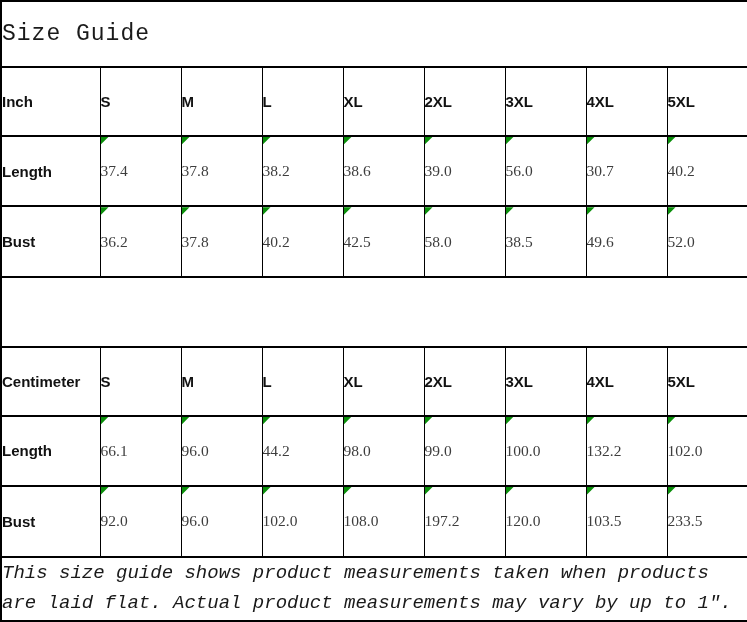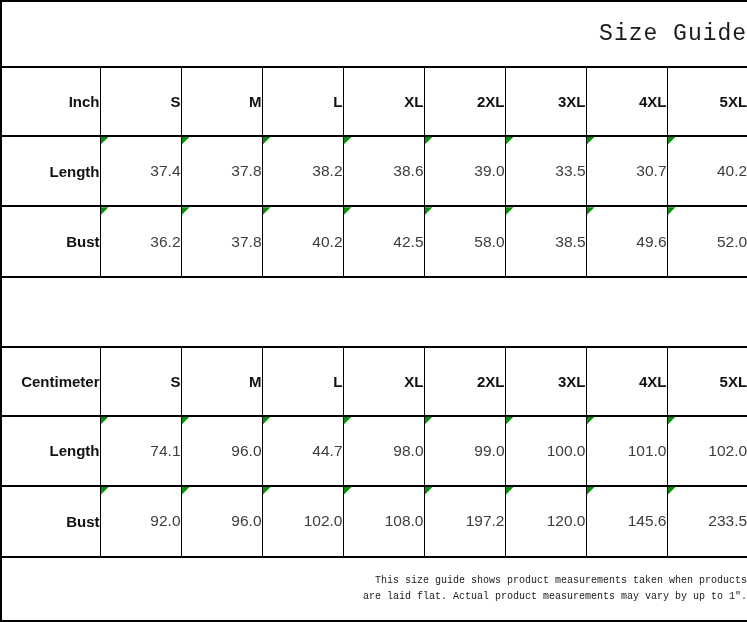--- a/index.html
+++ b/index.html
@@ -14,57 +14,58 @@
     table-layout: fixed;
     width: 747px;
     height: 622px;
     background: #ffffff;
     border: 2px solid #000;
   }
   td {
     border: 1px solid #000;
     border-top-width: 2px;
     border-bottom-width: 2px;
-    text-align: right;
+    text-align: left;
     vertical-align: middle;
     padding: 0;
     overflow: hidden;
   }
   .title-cell {
     font-family: "Liberation Mono", "DejaVu Sans Mono", monospace;
     font-size: 23px;
     letter-spacing: 1px;
     color: #1a1a1a;
   }
   .unit-label, .size-col-header, .row-label {
     font-family: "Liberation Sans", "DejaVu Sans", sans-serif;
     font-weight: bold;
     font-size: 15px;
     color: #121212;
   }
   .value-cell {
-    font-family: Liberation Sans, sans-serif;
+    font-family: Liberation Serif, serif;
     font-size: 15.5px;
     color: #3d3d3d;
     position: relative;
   }
   .marker {
     position: absolute;
     top: 0;
     left: 0;
     width: 8px;
     height: 8px;
     background: var(--marker-green, #0a8f0a);
     clip-path: polygon(0 0, 100% 0, 0 100%);
   }
   .footer-cell {
     font-family: "Liberation Mono", "DejaVu Sans Mono", monospace;
-    font-size: 10px;
+    font-size: 19px;
     color: #1a1a1a;
     line-height: 1.55;
+    font-style: italic;
   }
 </style>
 </head>
 <body>
 
 <div class="page">
 <table class="size-guide">
   <colgroup>
     <col style="width:99px">
     <col style="width:81px">
@@ -94,21 +95,21 @@
     <td class="size-col-header">5XL</td>
   </tr>
 
   <tr style="height:70px">
     <td class="row-label">Length</td>
     <td class="value-cell"><span class="marker"></span><span>37.4</span></td>
     <td class="value-cell"><span class="marker"></span><span>37.8</span></td>
     <td class="value-cell"><span class="marker"></span><span>38.2</span></td>
     <td class="value-cell"><span class="marker"></span><span>38.6</span></td>
     <td class="value-cell"><span class="marker"></span><span>39.0</span></td>
-    <td class="value-cell"><span class="marker"></span><span>33.5</span></td>
+    <td class="value-cell"><span class="marker"></span><span>56.0</span></td>
     <td class="value-cell"><span class="marker"></span><span>30.7</span></td>
     <td class="value-cell"><span class="marker"></span><span>40.2</span></td>
   </tr>
 
   <tr style="height:70px">
     <td class="row-label">Bust</td>
     <td class="value-cell"><span class="marker"></span><span>36.2</span></td>
     <td class="value-cell"><span class="marker"></span><span>37.8</span></td>
     <td class="value-cell"><span class="marker"></span><span>40.2</span></td>
     <td class="value-cell"><span class="marker"></span><span>42.5</span></td>
@@ -129,39 +130,39 @@
     <td class="size-col-header">L</td>
     <td class="size-col-header">XL</td>
     <td class="size-col-header">2XL</td>
     <td class="size-col-header">3XL</td>
     <td class="size-col-header">4XL</td>
     <td class="size-col-header">5XL</td>
   </tr>
 
   <tr style="height:70px">
     <td class="row-label">Length</td>
-    <td class="value-cell"><span class="marker"></span><span>74.1</span></td>
+    <td class="value-cell"><span class="marker"></span><span>66.1</span></td>
     <td class="value-cell"><span class="marker"></span><span>96.0</span></td>
-    <td class="value-cell"><span class="marker"></span><span>44.7</span></td>
+    <td class="value-cell"><span class="marker"></span><span>44.2</span></td>
     <td class="value-cell"><span class="marker"></span><span>98.0</span></td>
     <td class="value-cell"><span class="marker"></span><span>99.0</span></td>
     <td class="value-cell"><span class="marker"></span><span>100.0</span></td>
-    <td class="value-cell"><span class="marker"></span><span>101.0</span></td>
+    <td class="value-cell"><span class="marker"></span><span>132.2</span></td>
     <td class="value-cell"><span class="marker"></span><span>102.0</span></td>
   </tr>
 
   <tr style="height:70px">
     <td class="row-label">Bust</td>
     <td class="value-cell"><span class="marker"></span><span>92.0</span></td>
     <td class="value-cell"><span class="marker"></span><span>96.0</span></td>
     <td class="value-cell"><span class="marker"></span><span>102.0</span></td>
     <td class="value-cell"><span class="marker"></span><span>108.0</span></td>
     <td class="value-cell"><span class="marker"></span><span>197.2</span></td>
     <td class="value-cell"><span class="marker"></span><span>120.0</span></td>
-    <td class="value-cell"><span class="marker"></span><span>145.6</span></td>
+    <td class="value-cell"><span class="marker"></span><span>103.5</span></td>
     <td class="value-cell"><span class="marker"></span><span>233.5</span></td>
   </tr>
 
   <tr style="height:64px">
     <td colspan="9" class="footer-cell">
       <div>This size guide shows product measurements taken when products</div>
       <div>are laid flat. Actual product measurements may vary by up to 1″.</div>
     </td>
   </tr>
 </tbody>

